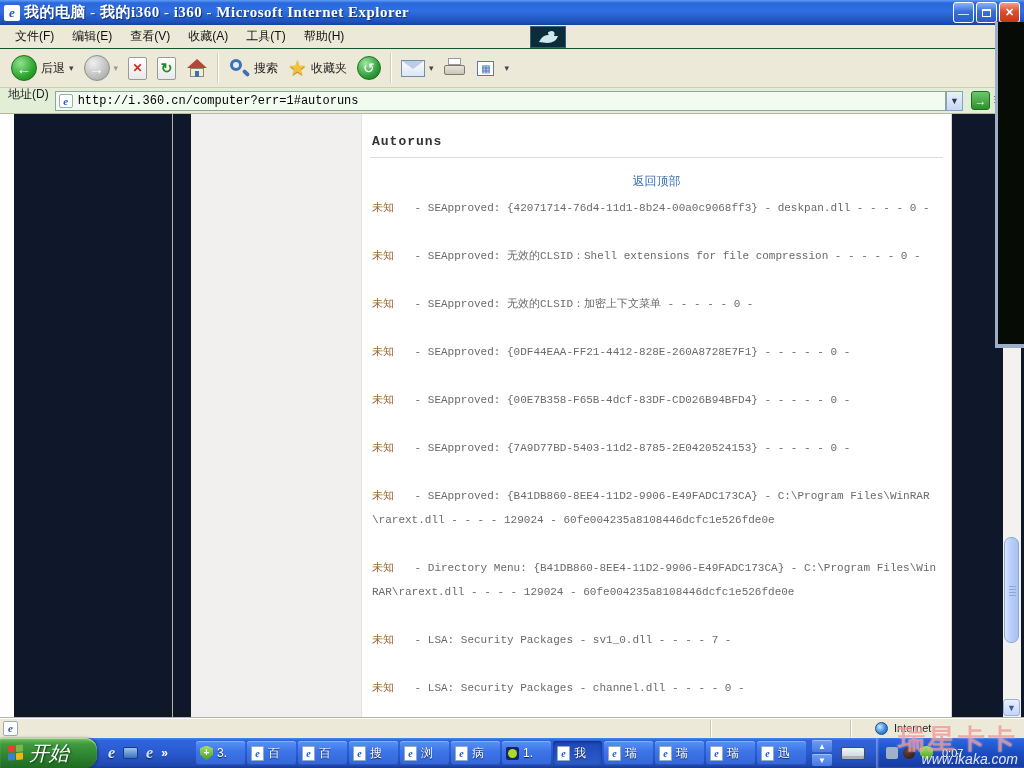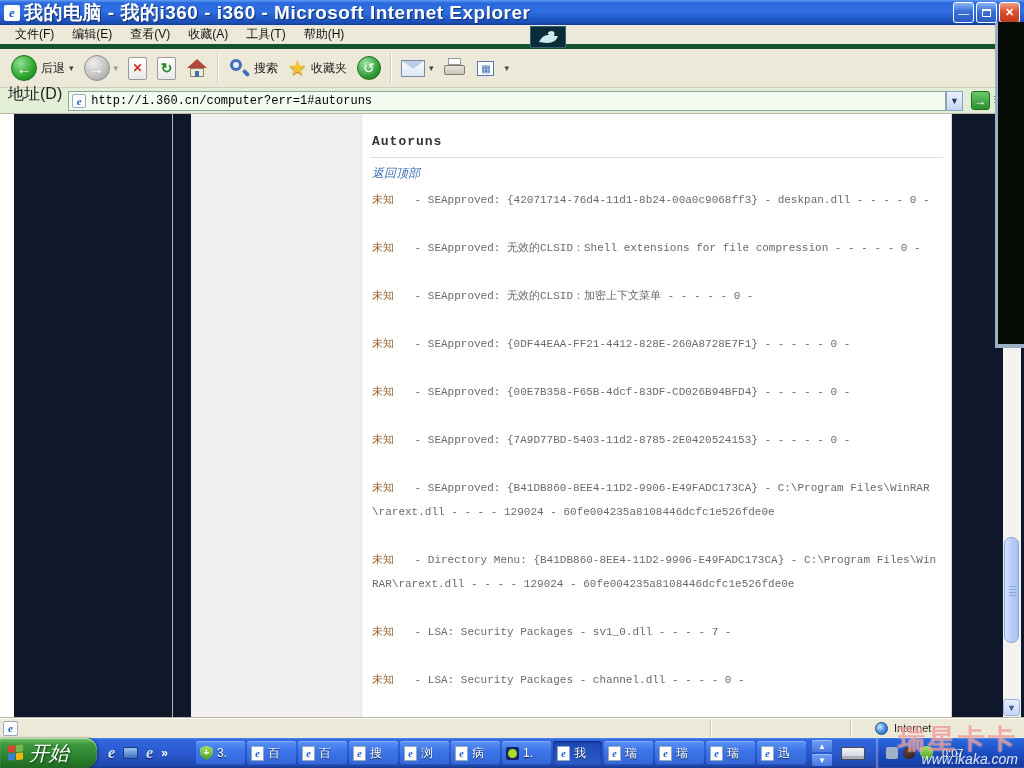--- a/index.html
+++ b/index.html
@@ -5,32 +5,32 @@
   * { margin:0; padding:0; box-sizing:border-box; }
   html,body { width:1024px; height:768px; overflow:hidden; }
   body { position:relative; background:#fff; font-family:"Liberation Sans",sans-serif; }
 
   
   .titlebar { position:absolute; left:0; top:0; width:1024px; height:25px;
     background:linear-gradient(180deg,#5f9cf5 0%,#2a68dc 12%,#2f6fe2 45%,#1c50ba 88%,#16419a 100%);
     display:flex; align-items:center; padding:0 4px; z-index:20; }
   .titlebar .app-icon { width:16px; height:16px; margin-right:4px; background:#fff; border-radius:2px;
     color:#1f5bd0; font:italic bold 13px/15px "Liberation Serif",serif; text-align:center; }
-  .titlebar .title-text { color:#fff; font-weight:bold; font-size:19px; text-shadow:1px 1px 1px #10306e;
-    white-space:nowrap; letter-spacing:.5px; }
+  .titlebar .title-text { color:#fff; font-weight:bold; font-size:15px; text-shadow:1px 1px 1px #10306e;
+    white-space:nowrap; letter-spacing:.5px;font-family:Liberation Serif, serif; }
   .win-buttons { margin-left:auto; display:flex; gap:2px; }
   .win-btn { width:21px; height:21px; border-radius:3px; border:1px solid #fff;
     background:linear-gradient(180deg,#8ab4f8,#3a6fd8 45%,#2a5cc4); color:#fff; font-size:11px;
     display:flex; align-items:center; justify-content:center; }
   .win-btn.close { background:linear-gradient(180deg,#f3a08a,#dd4f2e 45%,#c13a1b); font-weight:bold; }
   .win-btn .restore-glyph { width:9px; height:8px; border:1px solid #fff; border-top:2px solid #fff; background:transparent; }
 
   
   .menubar { position:absolute; left:0; top:25px; width:1024px; height:24px; background:#ece9d8;
-    border-bottom:5px solid #14532d; display:flex; align-items:center; padding-left:6px; z-index:19; }
+    border-bottom:1px solid #14532d; display:flex; align-items:flex-start; padding-left:6px; z-index:19; }
   .menu-item { font-size:12px; color:#111; padding:3px 9px; }
   .brand-badge { position:absolute; left:530px; top:1px; width:36px; height:22px; background:#0b2d3a;
     border:1px solid #39606e; display:flex; align-items:center; justify-content:center; }
 
   
   .toolbar { position:absolute; left:0; top:49px; width:1024px; height:39px; background:#ece9d8;
     border-bottom:1px solid #cfccb8; display:flex; align-items:center; padding-left:6px; z-index:19; }
   .tbtn { display:flex; align-items:center; gap:4px; padding:2px 5px; height:34px; }
   .tbtn .lbl { font-size:12px; color:#222; }
   .caret { font-size:9px; color:#444; }
@@ -61,42 +61,42 @@
   .print-ic { position:relative; width:24px; height:20px; }
   .print-ic .paper { position:absolute; left:5px; top:0; width:13px; height:7px; background:#fff; border:1px solid #9a9a9a; }
   .print-ic .bodyq { position:absolute; left:1px; top:7px; width:21px; height:10px; background:linear-gradient(180deg,#e8e4d8,#c9c5b6);
     border:1px solid #7a7a6e; border-radius:2px; }
   .grid-ic { width:17px; height:15px; background:#fff; border:1px solid #5a7ab0; color:#3f6fb5; font-size:10px;
     display:flex; align-items:center; justify-content:center; }
 
   
   .addressbar { position:absolute; left:0; top:88px; width:1024px; height:26px; background:#e3eed7;
     border-bottom:1px solid #b9b6a4; display:flex; align-items:center; padding:0 4px; z-index:19; }
-  .addr-label { font-size:16px; color:#222; margin:0 6px 12px 4px; white-space:nowrap; }
+  .addr-label { font-size:12px; color:#222; margin:0 6px 12px 4px; white-space:nowrap; }
   .addr-input { flex:1; height:20px; background:#f3fbf1; border:1px solid #8ea695; display:flex; align-items:center; padding:0 3px; }
   .addr-favicon { width:14px; height:14px; background:#fff; border:1px solid #9ab; border-radius:2px; margin-right:5px;
     color:#1f5bd0; font:italic bold 11px/12px "Liberation Serif",serif; text-align:center; }
   .addr-url { font-family:"Liberation Mono","DejaVu Sans Mono",monospace; font-size:12px; color:#000; white-space:nowrap; }
   .addr-drop { width:17px; height:20px; background:linear-gradient(180deg,#eaf1fc,#c6d7f3); border:1px solid #86a0c8;
     display:flex; align-items:center; justify-content:center; font-size:9px; color:#335; }
   .go-wrap { display:flex; align-items:center; gap:4px; margin-left:8px; margin-right:2px; }
   .go-btn { width:19px; height:19px; border-radius:3px; background:linear-gradient(180deg,#6cc86c,#2d8f2d);
     border:1px solid #1d6f1d; color:#fff; font-weight:bold; font-size:12px; display:flex; align-items:center; justify-content:center; }
   .go-lbl { font-size:12px; color:#111; }
 
   
   .content { position:absolute; left:14px; top:114px; width:1024px; height:603px; background:#0f172a; overflow:hidden; }
   .v-divider { position:absolute; left:158px; top:0; width:1px; height:603px; background:#b5b2a6; }
   .gray-col { position:absolute; left:177px; top:0; width:170px; height:603px; background:#f1f0ee; }
   .panel { position:absolute; left:347px; top:0; width:591px; height:603px; background:#fff;
     border-left:1px solid #e4e3df; border-right:1px solid #d8d7d1; padding:20px 10px 0 10px; }
   .panel-heading { font-family:"Liberation Mono","DejaVu Sans Mono",monospace; font-weight:bold; font-size:13px;
     letter-spacing:1px; color:#333; margin-bottom:8px; }
   .panel-rule { border:none; border-top:1px solid #dedcd6; margin:0 -2px; }
-  .top-link-row { text-align:left; margin:5px 0 6px 0;font-style:italic; }
+  .top-link-row { text-align:center; margin:13px 0 6px 0; }
   .top-link { font-size:12px; color:#3b6fb3; }
   .entries { }
   .entry { font-family:"Liberation Mono","DejaVu Sans Mono",monospace; font-size:11px; line-height:24px;
     color:#6a6a6a; margin-bottom:24px; word-break:break-all; }
   .entry .status { color:#996633; margin-right:14px; }
 
   
   .blackwin { position:absolute; left:995px; top:22px; width:29px; height:326px; background:#060b06;
     border-left:3px solid #9dafc6; border-bottom:4px solid #9dafc6; z-index:25; }
 

